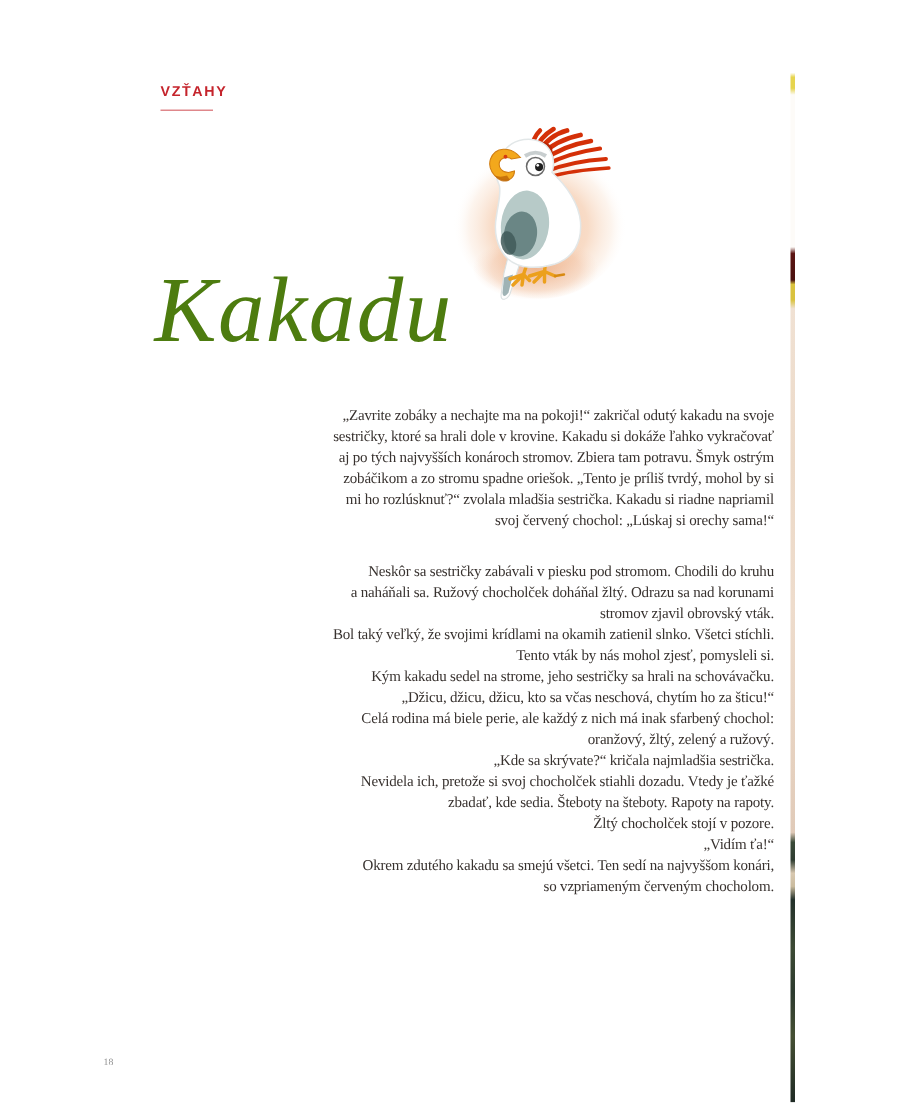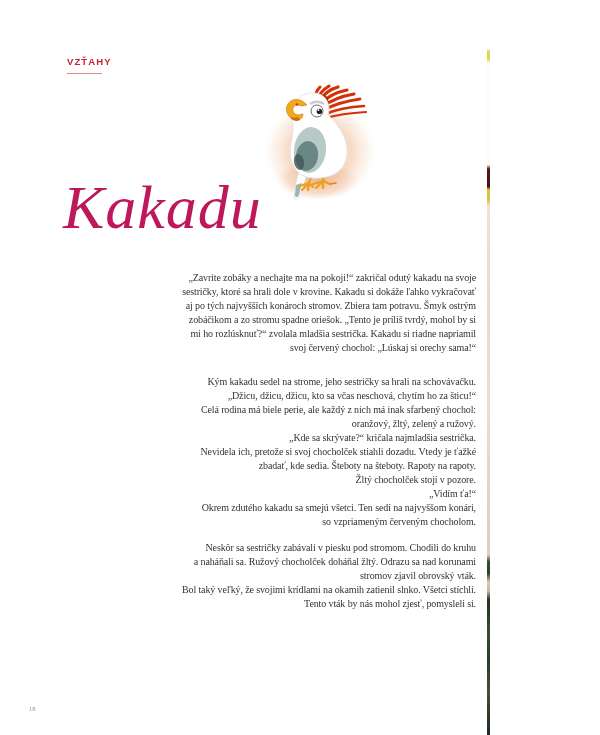--- a/index.html
+++ b/index.html
@@ -4,20 +4,21 @@
 <style>
   * { margin: 0; padding: 0; box-sizing: border-box; }
   html, body { background: #ffffff; }
   .page {
     position: relative;
     width: 490px;
     height: 735px;
     background: #ffffff;
     overflow: hidden;
     font-family: "Liberation Serif", serif;
+    margin-left: 40px;
   }
   .section-label-wrap {
     position: absolute;
     left: 67px;
     top: 51px;
   }
   .section-label {
     font-family: "Liberation Sans", sans-serif;
     font-weight: bold;
     font-size: 9.5px;
@@ -39,21 +40,21 @@
   }
   .title {
     position: absolute;
     left: 63px;
     top: 176px;
     font-family: "Liberation Serif", serif;
     font-style: italic;
     font-weight: normal;
     font-size: 62px;
     line-height: 1;
-    color: #be185d;
+    color: #4d7c0f;
     letter-spacing: 1px;
   }
   .body-text {
     position: absolute;
     left: 146px;
     top: 271px;
     width: 330px;
     text-align: right;
   }
   .para {
@@ -167,35 +168,35 @@
 
   <h1 class="title">Kakadu</h1>
 
   <div class="body-text">
     <p class="para p0">„Zavrite zobáky a nechajte ma na pokoji!“ zakričal odutý kakadu na svoje
 sestričky, ktoré sa hrali dole v krovine. Kakadu si dokáže ľahko vykračovať
 aj po tých najvyšších konároch stromov. Zbiera tam potravu. Šmyk ostrým
 zobáčikom a zo stromu spadne oriešok. „Tento je príliš tvrdý, mohol by si
 mi ho rozlúsknuť?“ zvolala mladšia sestrička. Kakadu si riadne napriamil
 svoj červený chochol: „Lúskaj si orechy sama!“</p>
+    <p class="para p2">Neskôr sa sestričky zabávali v piesku pod stromom. Chodili do kruhu
+a naháňali sa. Ružový chocholček doháňal žltý. Odrazu sa nad korunami
+stromov zjavil obrovský vták.
+Bol taký veľký, že svojimi krídlami na okamih zatienil slnko. Všetci stíchli.
+Tento vták by nás mohol zjesť, pomysleli si.</p>
     <p class="para p1">Kým kakadu sedel na strome, jeho sestričky sa hrali na schovávačku.
 „Džicu, džicu, džicu, kto sa včas neschová, chytím ho za šticu!“
 Celá rodina má biele perie, ale každý z nich má inak sfarbený chochol:
 oranžový, žltý, zelený a ružový.
 „Kde sa skrývate?“ kričala najmladšia sestrička.
 Nevidela ich, pretože si svoj chocholček stiahli dozadu. Vtedy je ťažké
 zbadať, kde sedia. Šteboty na šteboty. Rapoty na rapoty.
 Žltý chocholček stojí v pozore.
 „Vidím ťa!“
 Okrem zdutého kakadu sa smejú všetci. Ten sedí na najvyššom konári,
 so vzpriameným červeným chocholom.</p>
-    <p class="para p2">Neskôr sa sestričky zabávali v piesku pod stromom. Chodili do kruhu
-a naháňali sa. Ružový chocholček doháňal žltý. Odrazu sa nad korunami
-stromov zjavil obrovský vták.
-Bol taký veľký, že svojimi krídlami na okamih zatienil slnko. Všetci stíchli.
-Tento vták by nás mohol zjesť, pomysleli si.</p>
   </div>
 
   <div class="page-number">18</div>
 
   <div class="edge-strip"></div>
 
 </div>
 
 </body></html>

